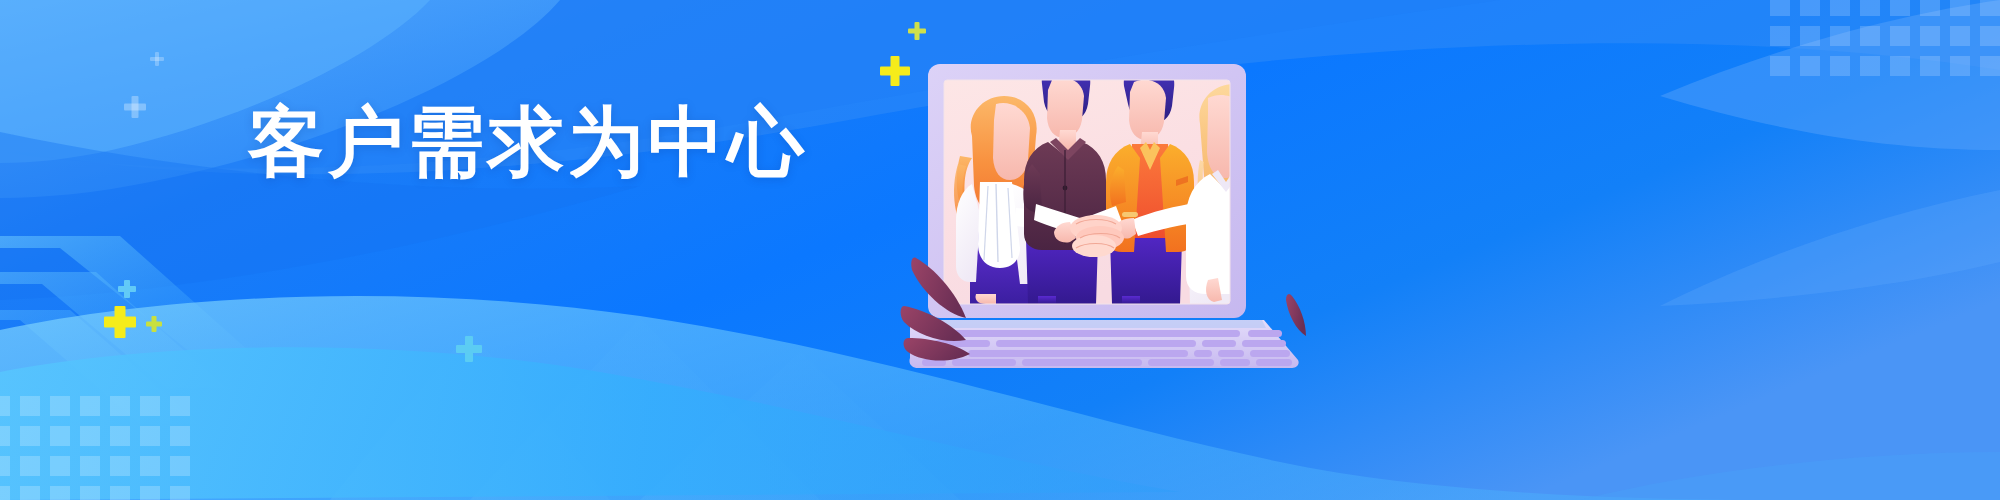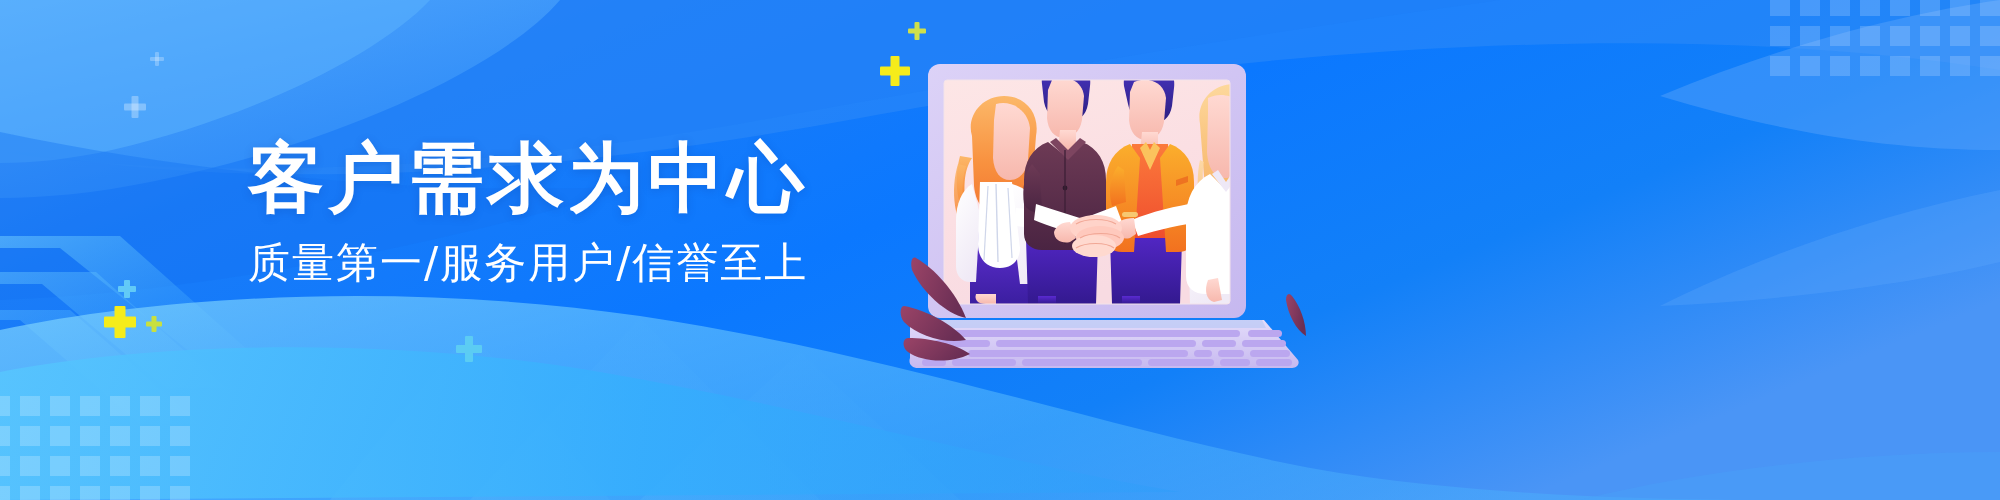--- a/index.html
+++ b/index.html
@@ -31,21 +31,20 @@
   .plus b.v{top:0;left:50%;transform:translateX(-50%);width:var(--t);height:100%;}
 
   
   .text-block{position:absolute;left:248px;top:104px;width:620px;}
   .headline{
     font-family:"DejaVu Sans","Liberation Sans",sans-serif;
     font-size:76px;line-height:1;font-weight:700;color:#ffffff;
     letter-spacing:4px;white-space:nowrap;
     text-shadow:0 2px 10px rgba(0,40,120,.18);
     font-stretch:condensed;
-    margin-top:36px;
   }
   .subline{
     margin-top:26px;
     font-family:"DejaVu Sans","Liberation Sans",sans-serif;
     font-size:42px;line-height:1;font-weight:400;color:#ffffff;
     letter-spacing:2px;white-space:nowrap;
   }
 
   
   .laptop{position:absolute;left:900px;top:38px;width:420px;height:330px;}
@@ -198,21 +197,20 @@
     <b class="h"></b>
       <b class="v"></b>
     </div>
   <div class="plus" style="left:150px;top:52px;width:14px;height:14px;color:rgba(255,255,255,.26);--t:4px;">
     <b class="h"></b>
       <b class="v"></b>
     </div>
 
   <div class="text-block">
     <div class="headline">客户需求为中心</div>
-    <div class="subline">质量第一/服务用户/信誉至上</div>
   </div>
 
   <div class="laptop">
     <svg viewBox="0 0 420 330" width="420" height="330">
       <defs>
         <linearGradient id="scr" x1="0" y1="0" x2="0.4" y2="1">
           <stop offset="0%" stop-color="#fde6e6"></stop>
           <stop offset="55%" stop-color="#fbdfe3"></stop>
           <stop offset="100%" stop-color="#f8dbe2"></stop>
         </linearGradient>

